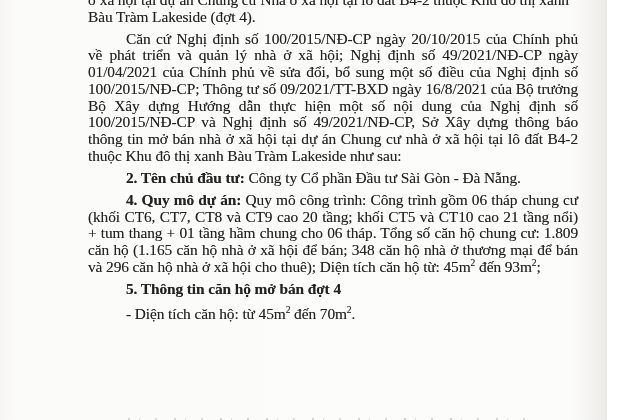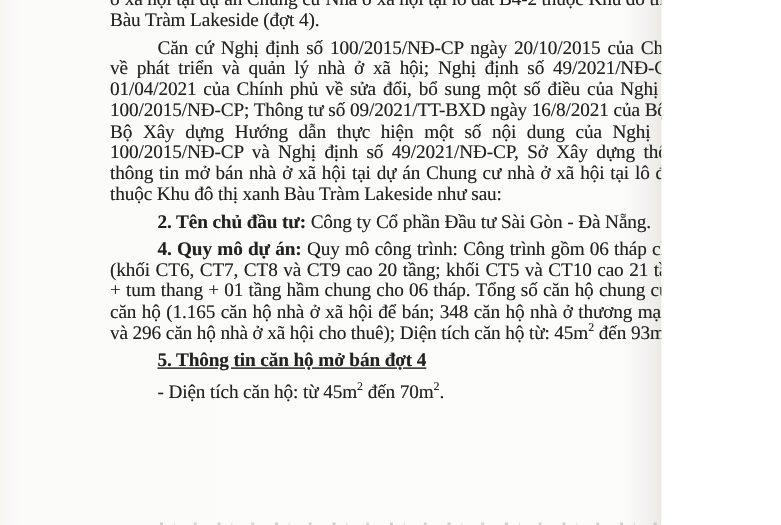--- a/index.html
+++ b/index.html
@@ -2,21 +2,21 @@
 <html><head>
 <meta charset="utf-8">
 <style>
   html,body{margin:0;padding:0;}
   body{
     width:625px;height:420px;overflow:hidden;
     background:#ffffff;
     font-family:"Liberation Serif","DejaVu Serif",serif;
   }
   .page{
-    position:relative;width:529px;height:420px;overflow:hidden;
+    position:relative;width:607px;height:420px;overflow:hidden;
     background:linear-gradient(90deg,#f6f5f2 0%,#fbfbf9 3%,#fcfcfb 94%,#efeeeb 99%,#e9e8e4 100%);
     color:#222222;
   }
   .doc{
     position:absolute;left:88px;top:0;width:490px;
   }
   .doc p{
     margin:0 0 5.5px 0;
     font-size:15.4px;
     line-height:16.7px;
@@ -30,21 +30,21 @@
   .doc p .i{margin-top:38px;}
   .doc p sup{font-size:9.5px;line-height:0;vertical-align:super;letter-spacing:0;}
   
   p[data-name="cutoff-top-line"]{
     height:9px;overflow:hidden;margin:0;text-indent:0;
   }
   p[data-name="cutoff-top-line"] > .ln{
     display:block;margin-top:-8.5px;white-space:nowrap;text-align:left;
   }
   p[data-name="top-line-continuation"]{text-indent:0;margin-bottom:5px;}
-  p[data-name="section-5-heading"]{margin-bottom:8px;text-decoration:underline;}
+  p[data-name="section-5-heading"]{margin-bottom:8px;}
   p[data-name^="item-"]{margin-bottom:8.5px;}
   p[data-name="item-area"]{margin-bottom:2px;}
   
   .cutoff-bottom{
     position:absolute;left:128px;bottom:0;width:400px;height:5px;
     opacity:0.45;filter:blur(0.4px);
     background:
       repeating-linear-gradient(90deg,
         rgba(80,80,80,0.55) 0 2px, transparent 2px 11px,
         rgba(110,110,110,0.45) 11px 12px, transparent 12px 27px,

